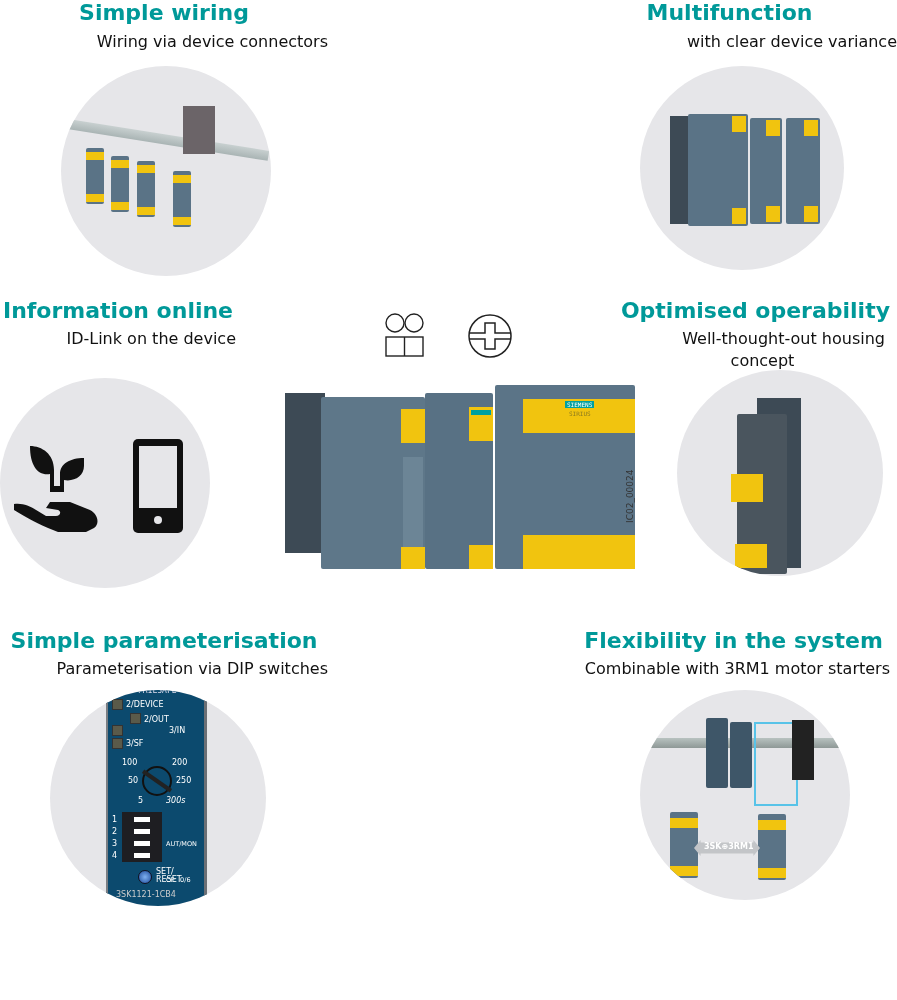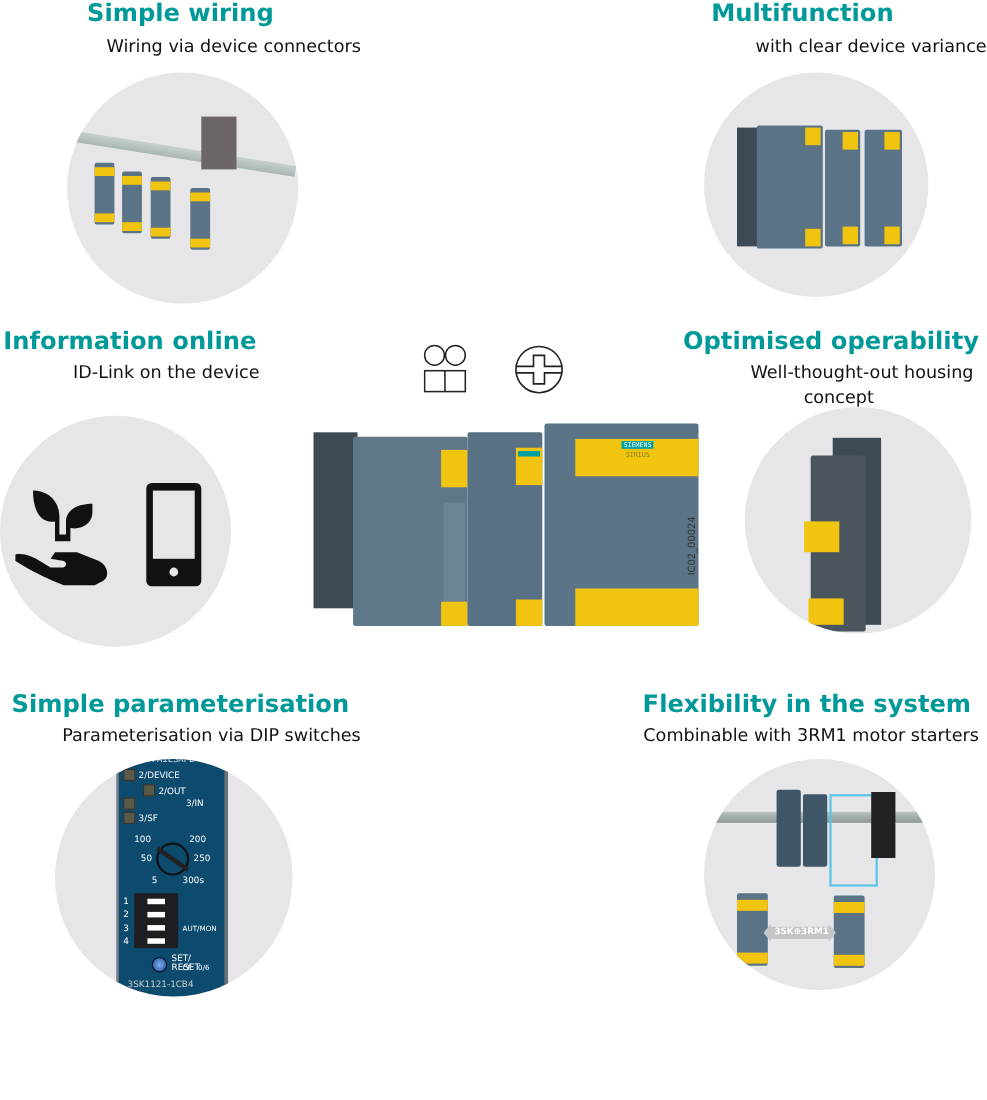--- a/index.html
+++ b/index.html
@@ -143,21 +143,21 @@
         </div>
     </div>
     <div class="abs" style="left:34px;top:80px;width:26px;height:26px;border:2px solid #111;border-radius:50%;">
       <div class="abs" style="left:-4px;top:11px;width:34px;height:4px;background:#222;transform:rotate(35deg);"></div>
     </div>
     <span class="abs" style="left:14px;top:72px;font-size:8px;color:#fff;">100</span>
     <span class="abs" style="left:64px;top:72px;font-size:8px;color:#fff;">200</span>
     <span class="abs" style="left:20px;top:90px;font-size:8px;color:#fff;">50</span>
     <span class="abs" style="left:68px;top:90px;font-size:8px;color:#fff;">250</span>
     <span class="abs" style="left:30px;top:110px;font-size:8px;color:#fff;">5</span>
-    <span class="abs" style="left:58px;top:110px;font-size:8px;color:#fff;">300s</span>
+    <span class="abs" style="left:58px;top:110px;font-size:8px;color:#fff;font-style:italic;">300s</span>
     <div class="abs" style="left:14px;top:126px;width:40px;height:50px;background:#1e1e22;">
       <div class="abs" style="left:12px;top:5px;width:16px;height:5px;background:#fff;"></div>
       <div class="abs" style="left:12px;top:17px;width:16px;height:5px;background:#fff;"></div>
       <div class="abs" style="left:12px;top:29px;width:16px;height:5px;background:#fff;"></div>
       <div class="abs" style="left:12px;top:41px;width:16px;height:5px;background:#fff;"></div>
     </div>
     <div class="abs" style="left:4px;top:128px;font-size:8px;color:#fff;line-height:12px;">
       <div>1</div>
       <div>2</div>
       <div>3</div>

